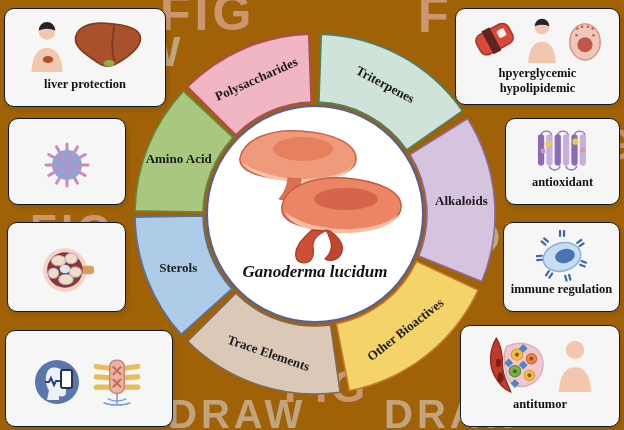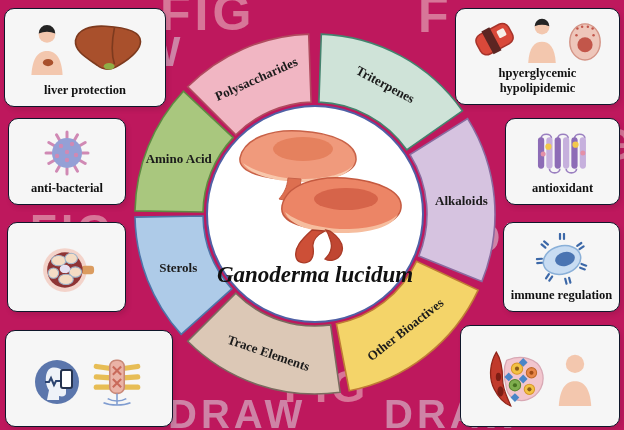--- a/index.html
+++ b/index.html
@@ -1,35 +1,35 @@
 <!DOCTYPE html>
 <html><head>
 <meta charset="utf-8">
 <style>
   html,body{margin:0;padding:0;background:#fff;}
-  #stage{position:relative;width:624px;height:430px;background:#be185d;overflow:hidden;
+  #stage{position:relative;width:624px;height:430px;background:#a16207;overflow:hidden;
          font-family:"Liberation Serif",serif;}
   
   #watermarks{position:absolute;inset:0;z-index:0;}
   .wm{position:absolute;font-family:"Liberation Sans",sans-serif;font-weight:bold;
       letter-spacing:4px;opacity:.55;user-select:none;white-space:nowrap;}
   
   #wheel{position:absolute;left:0;top:0;z-index:1;}
   .seg-label{font-family:"Liberation Serif",serif;font-weight:bold;fill:#1b1b1b;}
   
   #center-title{position:absolute;left:215px;top:262px;width:200px;text-align:center;
-      z-index:2;font-size:23px;font-weight:bold;font-style:italic;color:#111;}
+      z-index:2;font-size:17px;font-weight:bold;font-style:italic;color:#111;}
   
   .panel{position:absolute;z-index:2;background:#f6f6f6;border:1px solid #0f172a;
       border-radius:10px;box-shadow:2px 3px 5px rgba(0,0,0,.10);
       display:flex;flex-direction:column;align-items:center;}
   .icons{flex:1;display:flex;align-items:center;justify-content:center;gap:7px;
       padding-top:6px;}
   .plabel{font-weight:bold;font-size:12.5px;color:#111;text-align:center;
-      line-height:1.25;padding-bottom:7px;}
+      line-height:1.25;padding-bottom:13px;}
   .plabel2{font-weight:bold;font-size:12.5px;color:#111;text-align:center;
       line-height:1.25;}
   .plabel2:last-of-type{padding-bottom:7px;}
 </style>
 </head>
 <body>
 
 <div id="stage">
 
   <div id="watermarks">
@@ -120,21 +120,20 @@
         <g fill="#d089b4">
           <circle cx="18" cy="17" r="2.2"></circle>
             <circle cx="29" cy="15" r="2.2"></circle>
             <circle cx="33" cy="26" r="2.2"></circle>
           <circle cx="24" cy="31" r="2.2"></circle>
             <circle cx="14" cy="27" r="2.2"></circle>
             <circle cx="24" cy="23" r="2.2"></circle>
         </g>
       </svg>
     </div>
-    <div class="plabel">anti-bacterial</div>
   </div>
 
   <div class="panel" style="left:7px;top:222px;width:117px;height:88px">
     <div class="icons">
       <svg width="56" height="50" viewBox="0 0 52 48">
         <circle cx="24" cy="24" r="21" fill="#f2bcae" opacity="0.6"></circle>
         <rect x="40" y="20" width="12" height="8" rx="3" fill="#db9c60"></rect>
         <circle cx="24" cy="24" r="17" fill="#8e3434"></circle>
         <g fill="#f4dcc4" stroke="#9db4ca" stroke-width="1">
           <ellipse cx="18" cy="15" rx="7" ry="5"></ellipse>
@@ -294,15 +293,16 @@
           <rect x="19" y="23" width="6" height="6" transform="rotate(45 22 26)"></rect>
           <rect x="33" y="25" width="6" height="6" transform="rotate(45 36 28)"></rect>
           <rect x="25" y="43" width="6" height="6" transform="rotate(45 28 46)"></rect>
         </g>
       </svg>
       <svg width="40" height="54" viewBox="0 0 36 50">
         <path d="M3,50 C4,33 10,27 18,27 C26,27 32,33 33,50 Z" fill="#f3c7ae"></path>
         <circle cx="18" cy="11" r="8.5" fill="#f3c7ae"></circle>
       </svg>
     </div>
+    <div class="plabel">antitumor</div>
   </div>
 
 </div>
 
 </body></html>

